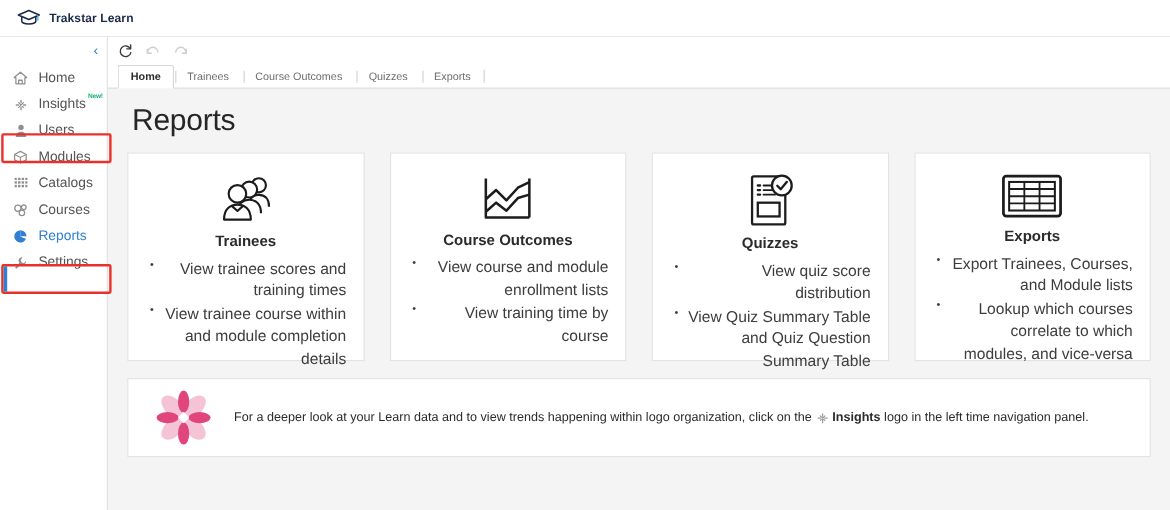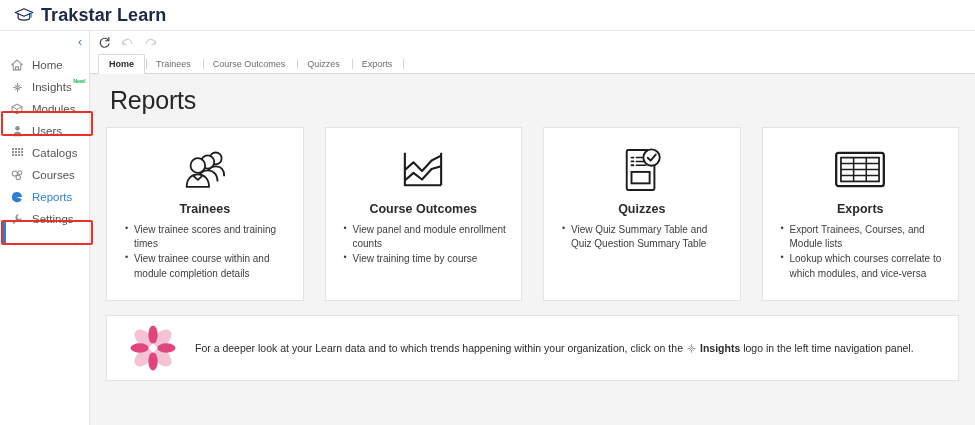--- a/index.html
+++ b/index.html
@@ -14,21 +14,21 @@
   .brandbar {
     height: 31px; width: 100%;
     background: #ffffff;
     display: flex; align-items: center;
     padding-left: 14px;
     border-bottom: 1px solid #e9e9e9;
   }
   .brand-logo { display: flex; align-items: center; gap: 7px; }
   .cap-icon { width: 20px; height: 16px; display: block; }
   .brand-name {
-    font-size: 18px; font-weight: bold; color: #1b2a4a;
+    font-size: 10px; font-weight: bold; color: #1b2a4a;
     letter-spacing: .1px;
   }
 
   
   .shell { display: flex; height: 394px; width: 100%; }
 
   
   .sidebar {
     width: 90px; flex: 0 0 90px;
     background: #ffffff;
@@ -133,22 +133,22 @@
     cursor: pointer; min-width: 0;
   }
   .card-icon { height: 52px; display: flex; align-items: center; justify-content: center; }
   .card-title {
     font-size: 12.5px; font-weight: bold; color: #2b2b2b;
     margin-top: 6px; margin-bottom: 7px; text-align: center;
   }
   .card-list { width: 100%; padding-left: 4px; }
   .card-list li {
     list-style: none; position: relative;
-    font-size: 10px; color: #3d3d3d; line-height: 1.42;
-    padding-left: 9px; margin-bottom: 1px;
+    font-size: 13px; color: #3d3d3d; line-height: 1.42;
+    padding-left: 9px; margin-bottom: 1px; text-align: right;
   }
   .card-list li::before {
     content: "\2022"; position: absolute; left: 0; top: -1px;
     font-size: 9px; color: #3d3d3d;
   }
 
   
   .banner {
     margin-top: 14px; background: #ffffff;
     border: 1px solid #e3e3e3; height: 66px;
@@ -202,36 +202,36 @@
           </svg>
         </span>
         <span class="lbl">
           <span>Insights</span>
           <span class="badge-new">New!</span>
         </span>
       </div>
 
       <div class="nav-item">
         <span class="ic">
+          <svg width="11" height="12" viewBox="0 0 14 16">
+              <circle cx="7" cy="4.2" r="3" fill="currentColor"></circle>
+              <path d="M1.2 15 C1.2 10.8 4 9 7 9 C10 9 12.8 10.8 12.8 15 Z" fill="currentColor"></path>
+            </svg>
+        </span>
+        <span class="lbl">Users</span>
+      </div>
+
+      <div class="nav-item">
+        <span class="ic">
           <svg width="12" height="12" viewBox="0 0 16 16">
               <path d="M8 1.5 L14.5 5 V11 L8 14.5 L1.5 11 V5 Z" fill="none" stroke="currentColor" stroke-width="1.4" stroke-linejoin="round"></path>
               <path d="M1.6 5 L8 8.3 L14.4 5 M8 8.3 V14.4" fill="none" stroke="currentColor" stroke-width="1.2"></path>
             </svg>
         </span>
         <span class="lbl">Modules</span>
-      </div>
-
-      <div class="nav-item">
-        <span class="ic">
-          <svg width="11" height="12" viewBox="0 0 14 16">
-              <circle cx="7" cy="4.2" r="3" fill="currentColor"></circle>
-              <path d="M1.2 15 C1.2 10.8 4 9 7 9 C10 9 12.8 10.8 12.8 15 Z" fill="currentColor"></path>
-            </svg>
-        </span>
-        <span class="lbl">Users</span>
       </div>
 
       <div class="nav-item">
         <span class="ic">
           <svg width="11" height="11" viewBox="0 0 12 12">
             <g fill="currentColor">
               <rect x="0" y="0" width="2.2" height="2.2"></rect>
                 <rect x="3.3" y="0" width="2.2" height="2.2"></rect>
                 <rect x="6.6" y="0" width="2.2" height="2.2"></rect>
                 <rect x="9.9" y="0" width="2.1" height="2.2"></rect>
@@ -343,38 +343,39 @@
           <div class="card-icon">
             <svg width="46" height="42" viewBox="0 0 48 44">
               <path d="M5 4 V38 H43" fill="none" stroke="#1c1c1c" stroke-width="2.2" stroke-linejoin="round"></path>
               <path d="M43 4 V38" fill="none" stroke="#1c1c1c" stroke-width="2.2"></path>
               <path d="M5 22 L14 14 L23 23 L33 12 L43 7" fill="none" stroke="#1c1c1c" stroke-width="2.2" stroke-linejoin="round"></path>
               <path d="M5 33 L14 25 L23 32 L33 21 L43 18" fill="none" stroke="#1c1c1c" stroke-width="2.2" stroke-linejoin="round"></path>
             </svg>
           </div>
           <div class="card-title">Course Outcomes</div>
           <ul class="card-list">
-            <li>View panel and module enrollment counts</li>
+            <li>View course and module enrollment lists</li>
             <li>View training time by course</li>
           </ul>
         </div>
 
         <div class="card">
           <div class="card-icon">
             <svg width="42" height="46" viewBox="0 0 44 48">
               <rect x="6" y="3" width="29" height="42" rx="1.5" fill="#fff" stroke="#1c1c1c" stroke-width="2"></rect>
               <path d="M11 11 H13 M11 15 H13 M11 19 H13" stroke="#1c1c1c" stroke-width="2" stroke-linecap="round"></path>
               <path d="M16 11 H29 M16 15 H29 M16 19 H26" stroke="#1c1c1c" stroke-width="1.6" stroke-linecap="round"></path>
               <rect x="11" y="26" width="19" height="12" fill="#fff" stroke="#1c1c1c" stroke-width="2"></rect>
               <circle cx="32" cy="11" r="8.6" fill="#fff" stroke="#1c1c1c" stroke-width="2"></circle>
               <path d="M28 11.2 L31 14.2 L36.4 7.8" fill="none" stroke="#1c1c1c" stroke-width="2" stroke-linecap="round" stroke-linejoin="round"></path>
             </svg>
           </div>
           <div class="card-title">Quizzes</div>
           <ul class="card-list">
+            <li>View quiz score distribution</li>
             <li>View Quiz Summary Table and Quiz Question Summary Table</li>
           </ul>
         </div>
 
         <div class="card">
           <div class="card-icon">
             <svg width="52" height="40" viewBox="0 0 54 42">
               <rect x="2" y="3" width="50" height="35" rx="2.5" fill="#fff" stroke="#1c1c1c" stroke-width="2.4"></rect>
               <rect x="7" y="8" width="40" height="25" fill="#fff" stroke="#1c1c1c" stroke-width="1.8"></rect>
               <path d="M7 14.2 H47 M7 20.5 H47 M7 26.8 H47" stroke="#1c1c1c" stroke-width="1.6"></path>
@@ -404,21 +405,21 @@
                 <ellipse cx="0" cy="-16" rx="5.6" ry="11"></ellipse>
                 <ellipse cx="0" cy="16" rx="5.6" ry="11"></ellipse>
                 <ellipse cx="-16" cy="0" rx="11" ry="5.6"></ellipse>
                 <ellipse cx="16" cy="0" rx="11" ry="5.6"></ellipse>
               </g>
               <rect x="-4" y="-4" width="8" height="8" fill="#ffffff" transform="rotate(45)"></rect>
             </g>
           </svg>
         </div>
         <div class="banner-text">
-          <span>For a deeper look at your Learn data and to which trends happening within your organization, click on the</span>
+          <span>For a deeper look at your Learn data and to view trends happening within logo organization, click on the</span>
           <span class="inline-ins">
             <svg width="11" height="11" viewBox="0 0 16 16">
               <path d="M8 2.6 V5.4 M8 10.6 V13.4 M2.6 8 H5.4 M10.6 8 H13.4" stroke="#9b9b9b" stroke-width="1.5" stroke-linecap="round"></path>
               <path d="M5.3 5.3 L10.7 10.7 M10.7 5.3 L5.3 10.7" stroke="#9b9b9b" stroke-width="1.4" stroke-linecap="round"></path>
             </svg>
           </span>
           <span class="bold-ins">Insights</span>
           <span>&nbsp;</span>
           <span>logo in the left time navigation panel.</span>
         </div>

